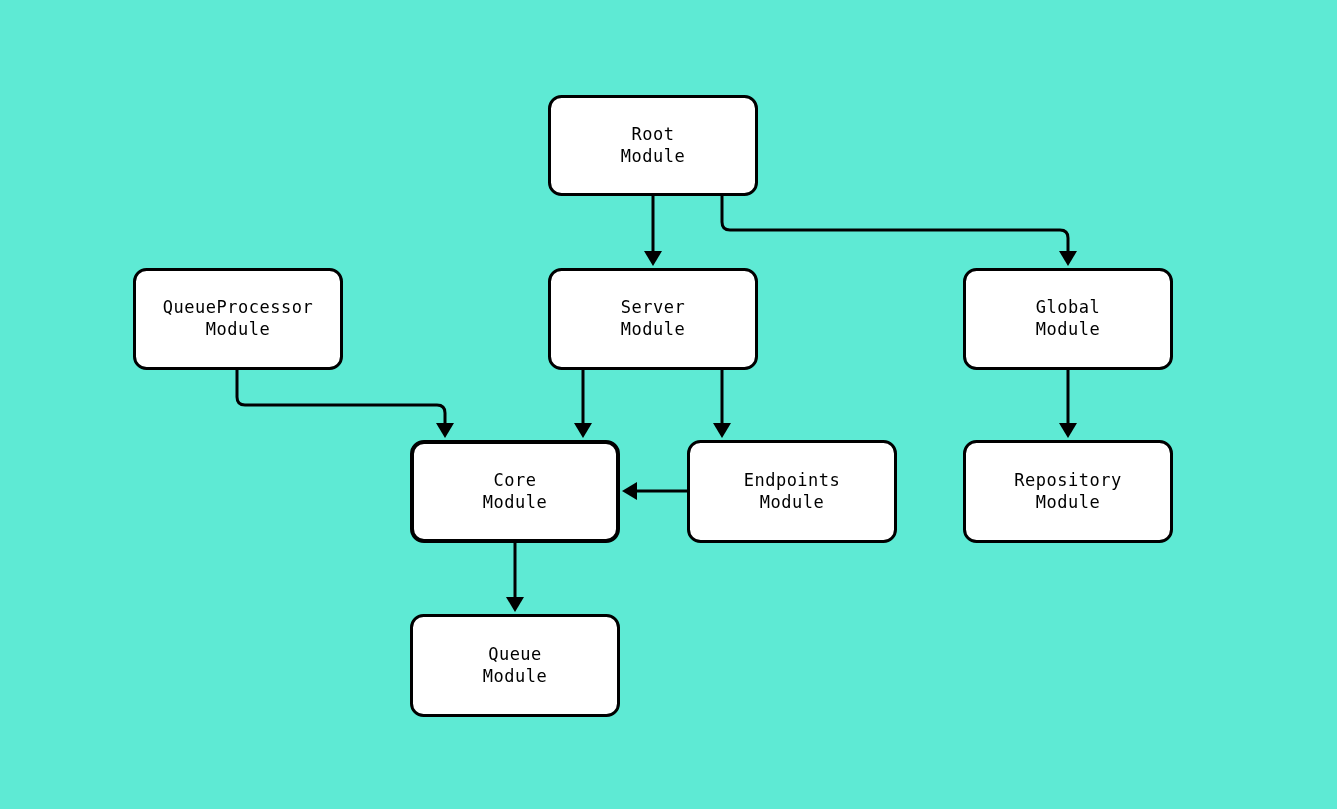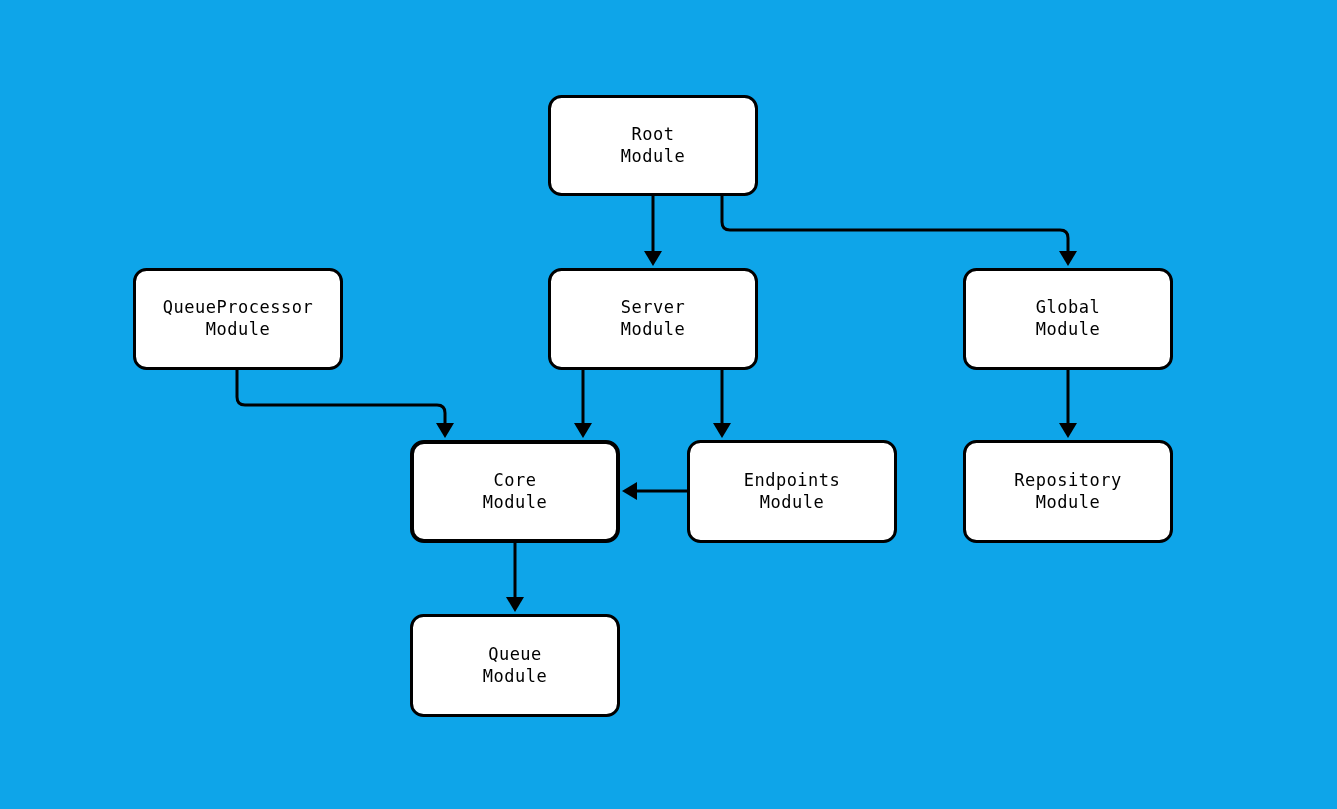--- a/index.html
+++ b/index.html
@@ -11,21 +11,21 @@
   body {
     width: 1337px;
     height: 809px;
     overflow: hidden;
     font-family: "DejaVu Sans Mono", "Liberation Mono", monospace;
   }
   #diagram-root {
     position: relative;
     width: 1337px;
     height: 809px;
-    background: #0ea5e9;
+    background: #5eead4;
   }
   svg#diagram-canvas {
     display: block;
     width: 1337px;
     height: 809px;
   }
   .node-box {
     fill: #ffffff;
     stroke: #000000;
   }

